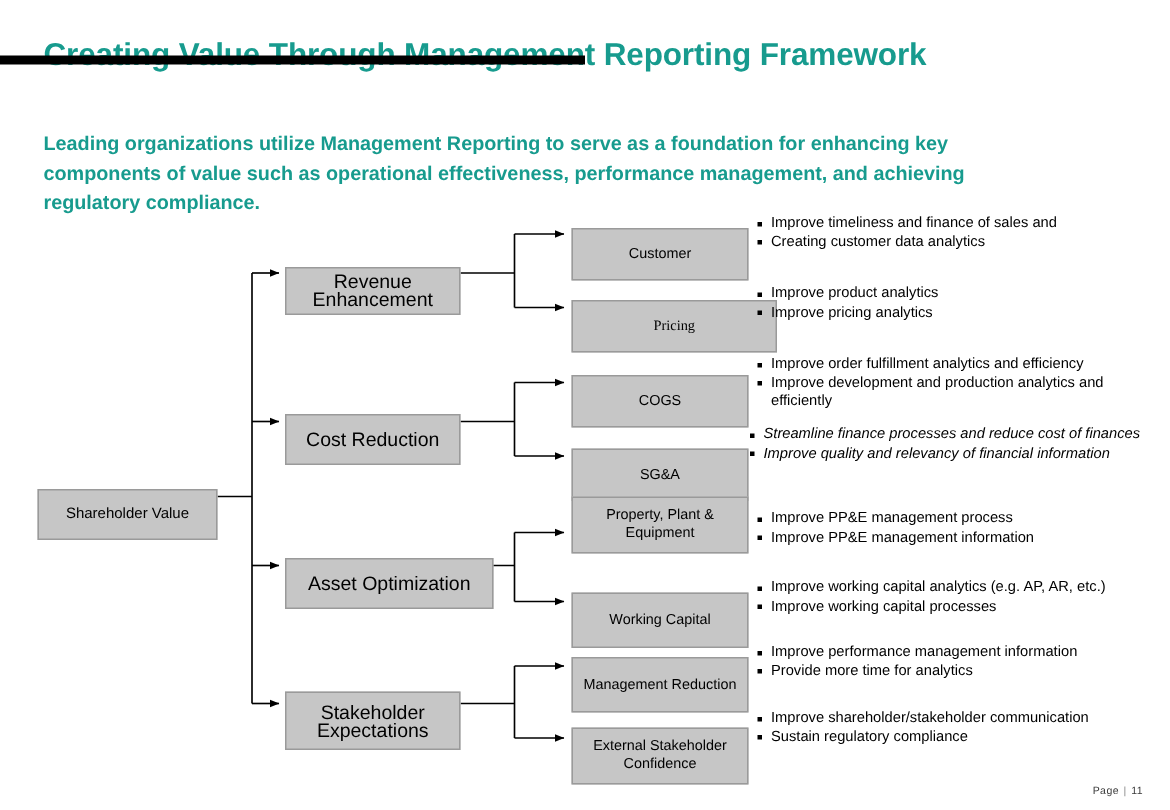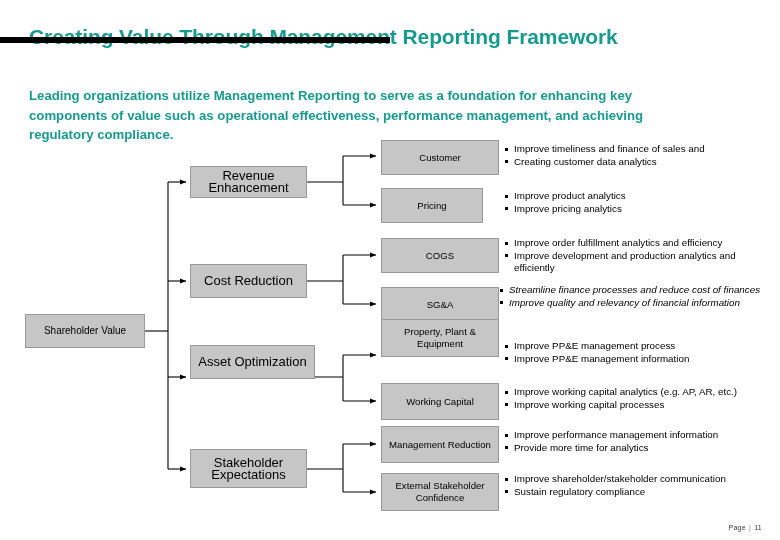--- a/index.html
+++ b/index.html
@@ -68,20 +68,21 @@
     border: 1px solid #9a9a9a;
     box-sizing: border-box;
     color: #000000;
     font-size: 9.6px;
     line-height: 12px;
     display: flex;
     align-items: center;
     justify-content: center;
     text-align: center;
     padding: 2px 4px;
+    margin-top: 12px;
   }
   .node.lvl1 { font-size: 10px; }
   .node.lvl2 { font-size: 13px; }
   .node.lvl3 { font-size: 9.6px; }
 
   
   .bullets {
     position: absolute;
     color: #000000;
     font-size: 9.8px;
@@ -163,25 +164,25 @@
       <path d="M343,444 L343,492"></path>
       <path d="M343,444 L376,444" marker-end="url(#arw)"></path>
       <path d="M343,492 L376,492" marker-end="url(#arw)"></path>
     </g>
   </svg>
 
   <div class="node lvl1" style="left:25px; top:314px; width:120px; height:34px;">Shareholder Value</div>
 
   <div class="node lvl2" style="left:190px; top:166px; width:117px; height:32px;">Revenue Enhancement</div>
   <div class="node lvl2" style="left:190px; top:264px; width:117px; height:34px;">Cost Reduction</div>
-  <div class="node lvl2" style="left:190px; top:345px; width:125px; height:34px;">Asset Optimization</div>
+  <div class="node lvl2" style="left:190px; top:360px; width:139px; height:34px;">Asset Optimization</div>
   <div class="node lvl2" style="left:190px; top:449px; width:117px; height:39px;">Stakeholder Expectations</div>
 
   <div class="node lvl3" style="left:381px; top:140px; width:118px; height:35px;">Customer</div>
-  <div class="node lvl3" style="left:381px; top:188px; width:102px; height:35px;">Pricing</div>
+  <div class="node lvl3" style="left:381px; top:188px; width:137px; height:35px;font-family:Liberation Serif, serif;">Pricing</div>
 
   <div class="node lvl3" style="left:381px; top:238px; width:118px; height:35px;">COGS</div>
   <div class="node lvl3" style="left:381px; top:287px; width:118px; height:35px;">SG&amp;A</div>
 
   <div class="node lvl3" style="left:381px; top:319px; width:118px; height:38px;">Property, Plant &amp; Equipment</div>
   <div class="node lvl3" style="left:381px; top:383px; width:118px; height:37px;">Working Capital</div>
 
   <div class="node lvl3" style="left:381px; top:426px; width:118px; height:37px;">Management Reduction</div>
   <div class="node lvl3" style="left:381px; top:473px; width:118px; height:38px;">External Stakeholder Confidence</div>
 

